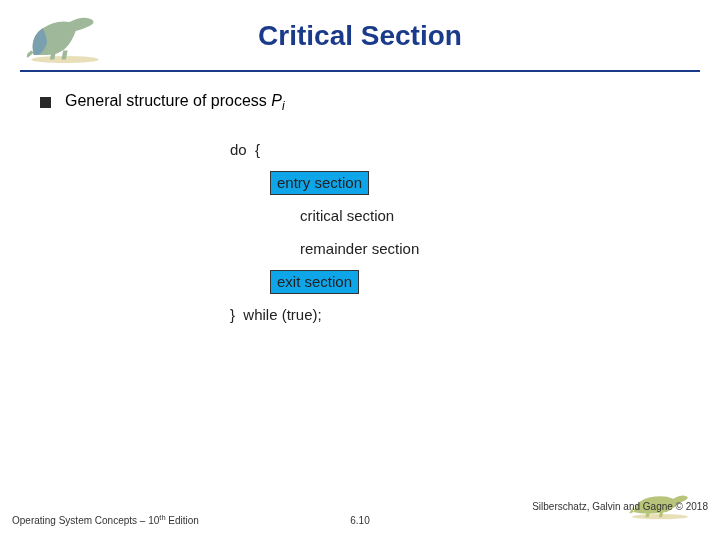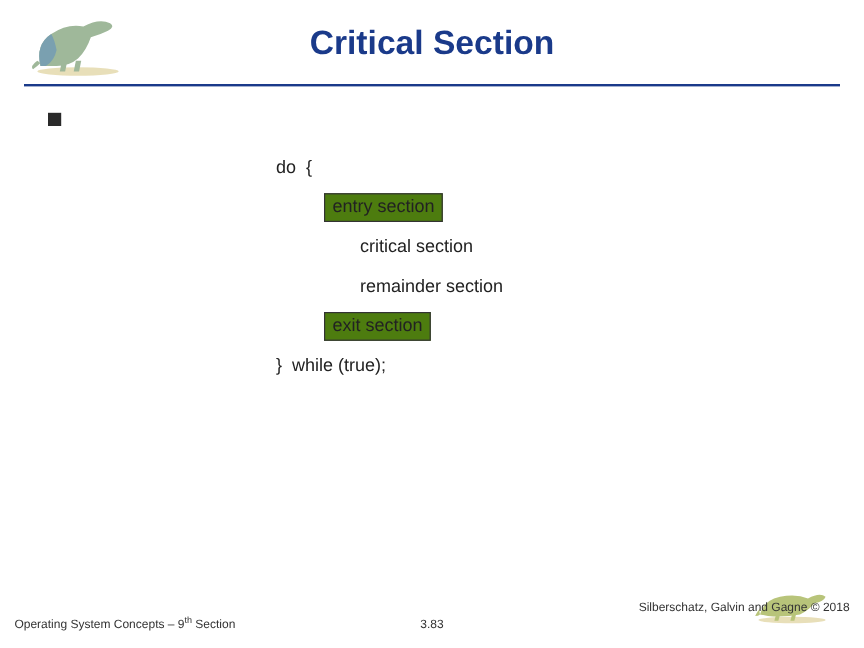--- a/index.html
+++ b/index.html
@@ -62,21 +62,21 @@
     font-size: 15px;
     color: #222;
     line-height: 2.2;
   }
   .code-fig .row { white-space: pre; }
   .boxed {
     display: inline-block;
     border: 1px solid #333;
     padding: 1px 6px;
     line-height: 1.3;
-    background: #4d7c0f;
+    background: #0ea5e9;
   }
   .indent1 { padding-left: 40px; }
   .indent2 { padding-left: 70px; }
 
   .footer {
     position: absolute;
     bottom: 8px;
     left: 0;
     right: 0;
     height: 40px;
@@ -106,20 +106,23 @@
     <path d="M35 50 L33 60 L38 60 L40 50 Z" fill="#9fb89a"></path>
     <path d="M48 50 L46 60 L51 60 L53 50 Z" fill="#9fb89a"></path>
     <path d="M12 50 Q5 55 8 58 Q12 55 15 52 Z" fill="#9fb89a"></path>
   </svg>
   <div class="title">Critical Section</div>
 </div>
 
 <div class="body-area">
   <div class="bullet-row">
     <span class="bullet-sq"></span>
+    <span class="bullet-text">
+      <span>General structure of process </span><span class="pi-it">P</span><span class="pi-sub">i</span>
+    </span>
   </div>
 
   <div class="code-fig">
     <div class="row">do  {</div>
     <div class="row indent1"><span class="boxed">entry section</span></div>
     <div class="row indent2">critical section</div>
     <div class="row indent2">remainder section</div>
     <div class="row indent1"><span class="boxed">exit section</span></div>
     <div class="row">}  while (true);</div>
   </div>
@@ -128,17 +131,17 @@
 <svg class="dino-bottom" viewBox="0 0 100 60">
   <ellipse cx="50" cy="55" rx="42" ry="4" fill="#d9c98a" opacity="0.6"></ellipse>
   <path d="M10 48 Q15 30 35 26 Q55 22 70 28 Q85 20 92 26 Q90 32 78 34 Q72 42 60 48 Q40 52 20 50 Z" fill="#b8c47a"></path>
   <path d="M10 48 Q8 42 12 38 Q6 45 4 50 Q8 50 10 48 Z" fill="#b8c47a"></path>
   <path d="M30 48 L28 56 L33 56 L35 48 Z" fill="#b8c47a"></path>
   <path d="M50 48 L48 56 L53 56 L55 48 Z" fill="#b8c47a"></path>
 </svg>
 
 <div class="footer">
   <span class="foot-left">
-    <span>Operating System Concepts – 9</span><sup>th</sup><span> Section</span>
+    <span>Operating System Concepts – 10</span><sup>th</sup><span> Edition</span>
   </span>
-  <span class="foot-center">3.83</span>
+  <span class="foot-center">6.10</span>
   <span class="foot-right">Silberschatz, Galvin and Gagne © 2018</span>
 </div>
 
 </body></html>

